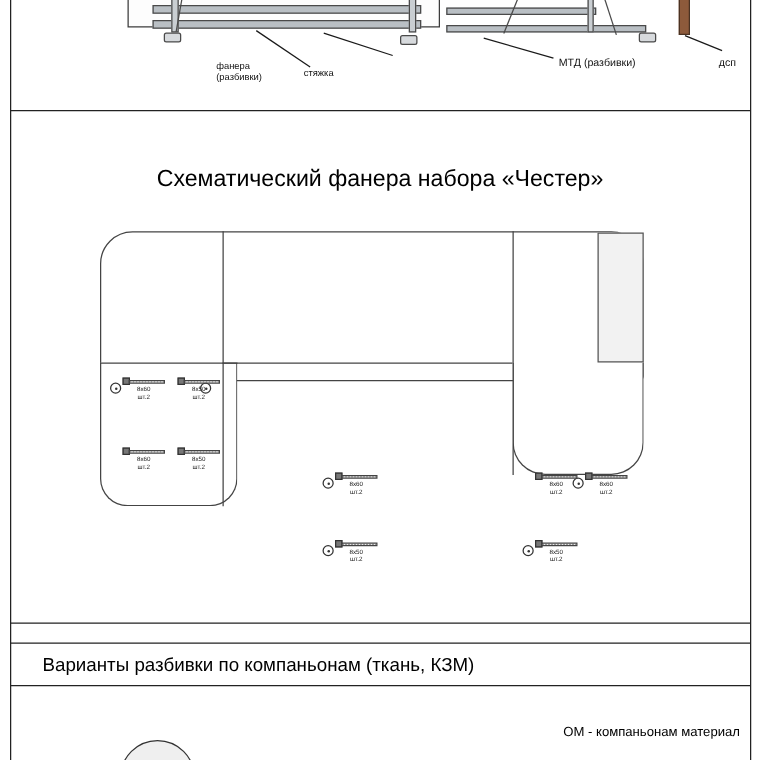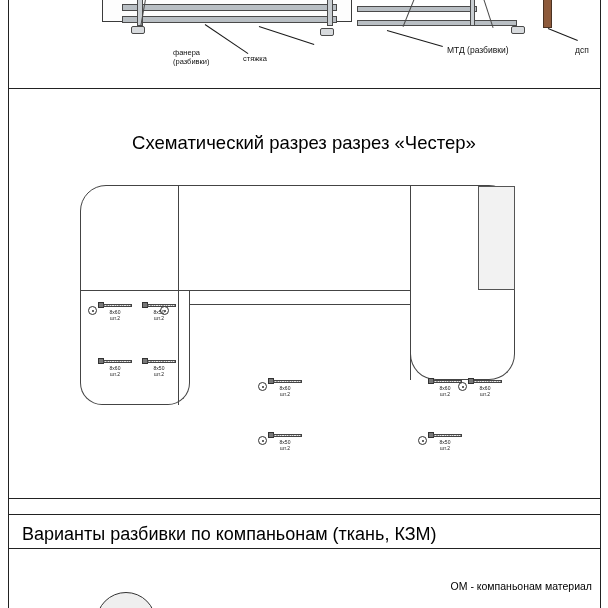--- a/index.html
+++ b/index.html
@@ -228,22 +228,22 @@
     width: 592px;
     height: 96px;
   }
   .bb-line {
     position: absolute;
     left: 0; width: 592px;
     border-top: 1.6px solid #222;
   }
   .bb-text {
     position: absolute;
-    left: 14px;
-    font-size: 18px;
+    left: 26px;
+    font-size: 15px;
     color: #000;
     white-space: nowrap;
   }
   .bb-note {
     position: absolute;
     right: 8px;
     font-size: 10.5px;
     color: #000;
     white-space: nowrap;
   }
@@ -295,21 +295,21 @@
       <span>фанера</span><br>
       <span>(разбивки)</span>
     </div>
     <div class="lbl" style="left:216px; top:54px;">стяжка</div>
     <div class="lbl" style="left:420px; top:46px; font-size:8.5px;">МТД (разбивки)</div>
     <div class="lbl" style="left:548px; top:46px; font-size:8.5px;">дсп</div>
   </div>
 
   <div class="hrule" style="top:88px;"></div>
 
-  <div class="section-title">Схематический разрез разрез «Честер»</div>
+  <div class="section-title">Схематический фанера набора «Честер»</div>
 
   <div class="plan">
     <div class="plan-shape body-main"></div>
     <div class="plan-shape body-left-wing"></div>
     <div class="plan-shape seat-right"></div>
 
     <div class="divider-v" style="left:108px; top:5px; height:220px;"></div>
     <div class="divider-v" style="left:340px; top:5px; height:195px;"></div>
     <div class="divider-h" style="left:10px; top:110px; width:110px;"></div>
     <div class="divider-h" style="left:108px; top:110px; width:232px;"></div>

